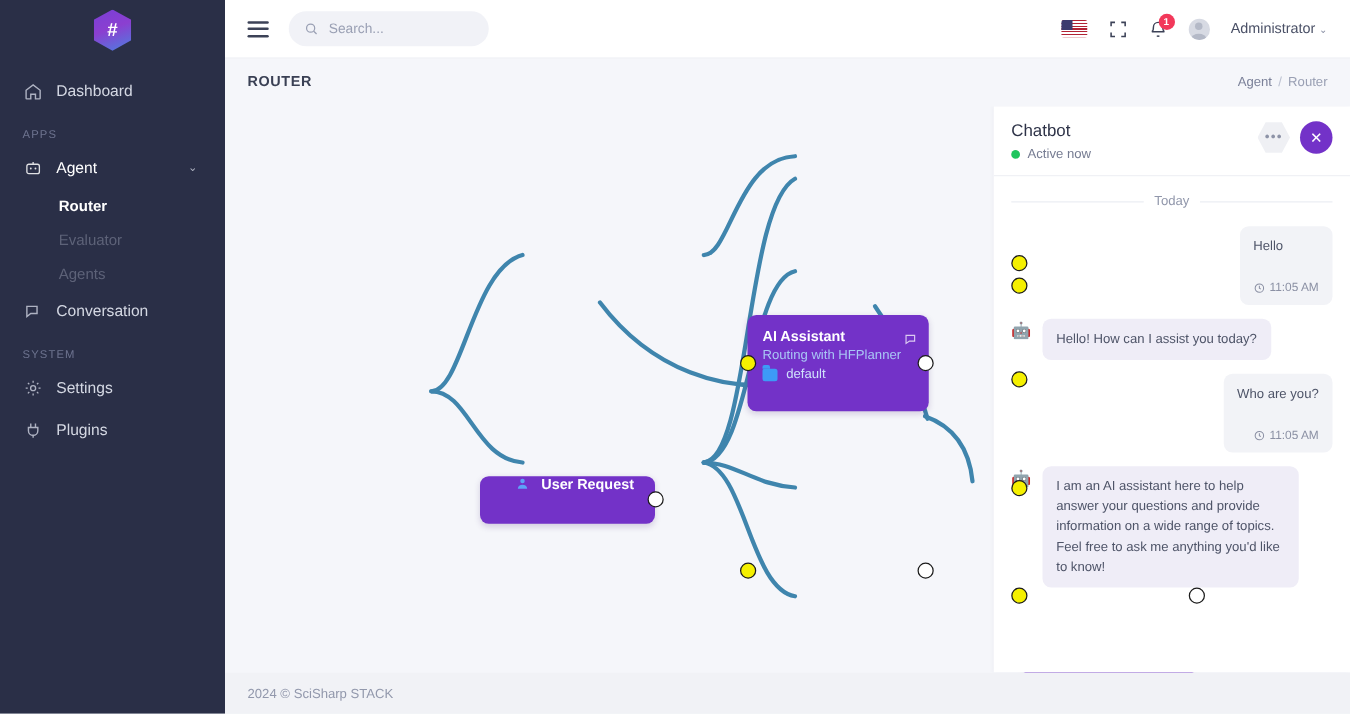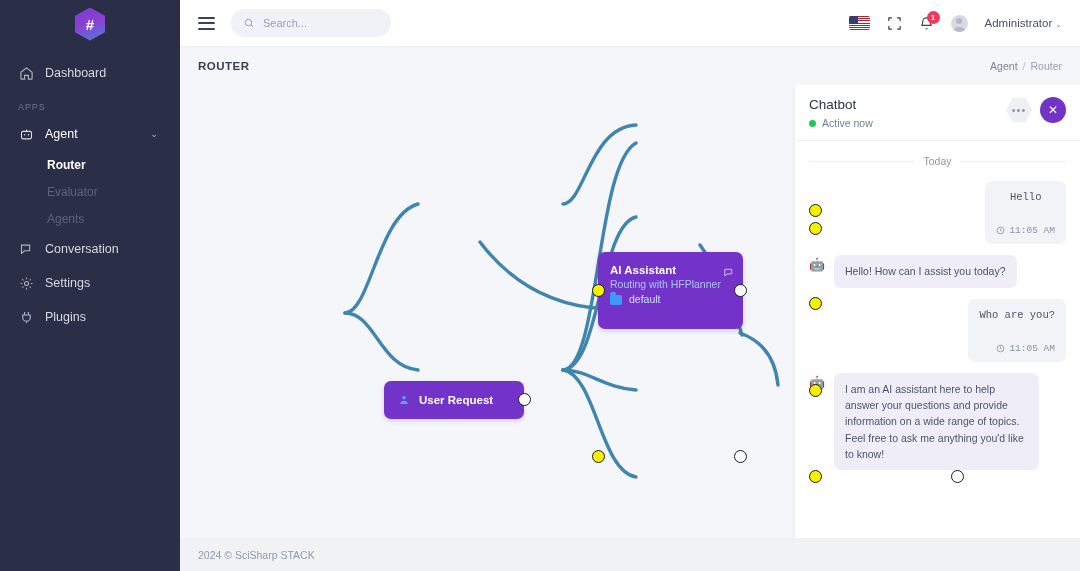--- a/index.html
+++ b/index.html
@@ -146,21 +146,21 @@
   .chat-body { flex: 1; padding: 14px 14px 10px 14px; overflow: hidden; }
   .day-sep { display: flex; align-items: center; gap: 8px; margin-bottom: 14px; }
   .day-sep .line { flex: 1; height: 1px; background: #eceef3; }
   .day-sep .lbl { font-size: 10.5px; color: #9197ab; }
 
   .msg-row { display: flex; margin-bottom: 11px; }
   .msg-row.right { justify-content: flex-end; }
   .msg-row.left { gap: 8px; align-items: flex-start; }
   .bot-av { width: 17px; height: 17px; flex: 0 0 17px; margin-top: 3px; }
   .bubble { border-radius: 7px; padding: 8px 11px; max-width: 205px; }
-  .bubble.user { background: #f2f3f7; text-align: center; font-family: Liberation Mono, monospace; }
+  .bubble.user { background: #f2f3f7; text-align: left; }
   .bubble.bot { background: #efedf7; }
   .bubble .txt { font-size: 10.5px; color: #4e5468; line-height: 1.55; }
   .bubble .time { font-size: 9.5px; color: #8b90a4; margin-top: 20px; display: flex; align-items: center; gap: 4px; justify-content: flex-end; }
   .bubble .time svg { width: 9px; height: 9px; }
 
   
   .footer { height: 33px; flex: 0 0 33px; display: flex; align-items: center; padding: 0 18px; font-size: 10.5px; color: #9298ac; background: #f1f2f6; }
 </style>
 </head>
 <body>
@@ -210,20 +210,21 @@
 
     <div class="nav-item">
       <span class="ic">
         <svg viewBox="0 0 24 24" fill="none" stroke="#c6cad8" stroke-width="1.8">
             <path d="M4 5h13v9H9l-5 4z"></path>
           </svg>
       </span>
       <span class="nav-label">Conversation</span>
     </div>
 
+    <div class="nav-section">SYSTEM</div>
 
     <div class="nav-item">
       <span class="ic">
         <svg viewBox="0 0 24 24" fill="none" stroke="#c6cad8" stroke-width="1.7">
             <circle cx="12" cy="12" r="3.2"></circle>
             <path d="M12 2.5v2.6M12 18.9v2.6M21.5 12h-2.6M5.1 12H2.5M18.7 5.3l-1.8 1.8M7.1 16.9l-1.8 1.8M18.7 18.7l-1.8-1.8M7.1 7.1L5.3 5.3"></path>
           </svg>
       </span>
       <span class="nav-label">Settings</span>
     </div>
@@ -309,21 +310,21 @@
             <path d="M383,285 C408,285 424,303 456,305"></path>
 
             <path d="M383,285 C416,290 420,386 456,392"></path>
 
             <path d="M520,160 C548,200 556,230 562,250"></path>
 
             <path d="M560,248 C588,258 596,280 598,300"></path>
           </g>
         </svg>
 
-        <div class="node" style="left:204px; top:296px; width:140px; height:38px; display:flex; align-items:center; padding-left:14px; gap:9px;">
+        <div class="node" style="left:204px; top:296px; width:140px; height:38px; display:flex; padding-left:28px; gap:9px;">
           <span>
             <svg viewBox="0 0 24 24" fill="#5da2f8" style="width:12px;height:12px;display:block;">
                 <circle cx="12" cy="7.5" r="3.6"></circle>
                 <path d="M4.5 20c0-4.1 3.4-6.3 7.5-6.3s7.5 2.2 7.5 6.3z"></path>
               </svg>
           </span>
           <span class="node-title">User Request</span>
         </div>
         <div class="port out" style="left:338px; top:308px;"></div>
 

